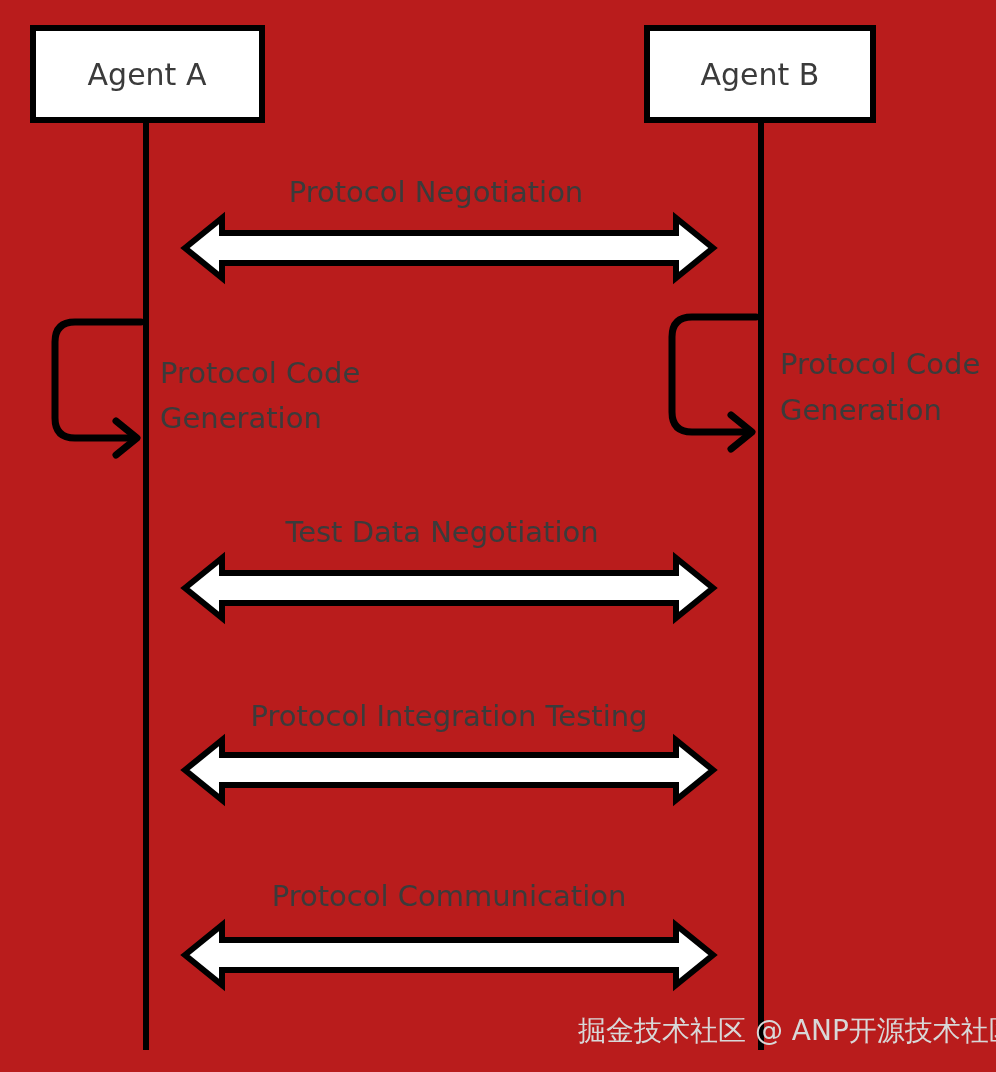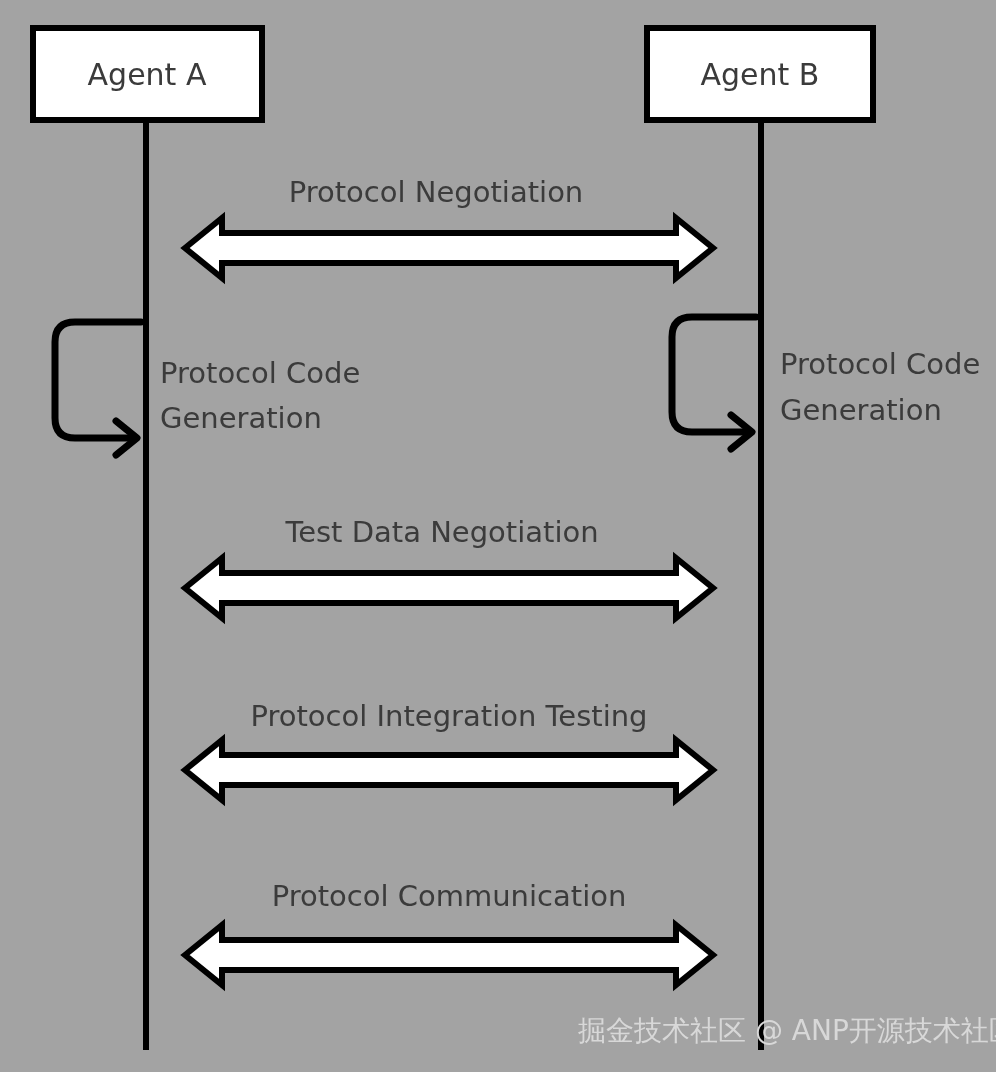--- a/index.html
+++ b/index.html
@@ -7,21 +7,21 @@
     padding: 0;
     background: #ffffff;
   }
   body {
     font-family: "DejaVu Sans", "Liberation Sans", sans-serif;
   }
   #canvas {
     position: relative;
     width: 996px;
     height: 1072px;
-    background: #a3a3a3;
+    background: #b91c1c;
     overflow: hidden;
   }
   #diagram-svg {
     position: absolute;
     top: 0;
     left: 0;
     width: 996px;
     height: 1072px;
     display: block;
   }

